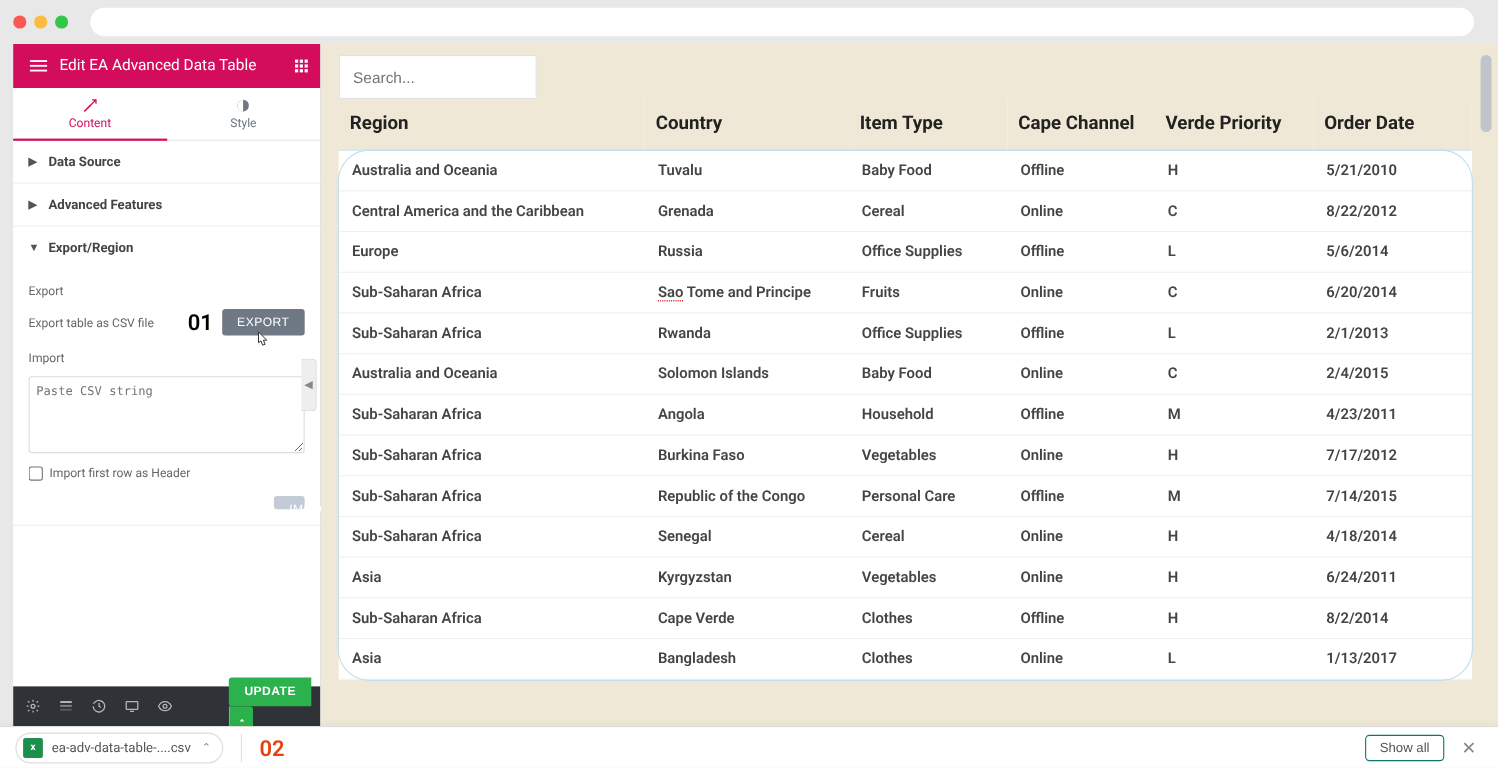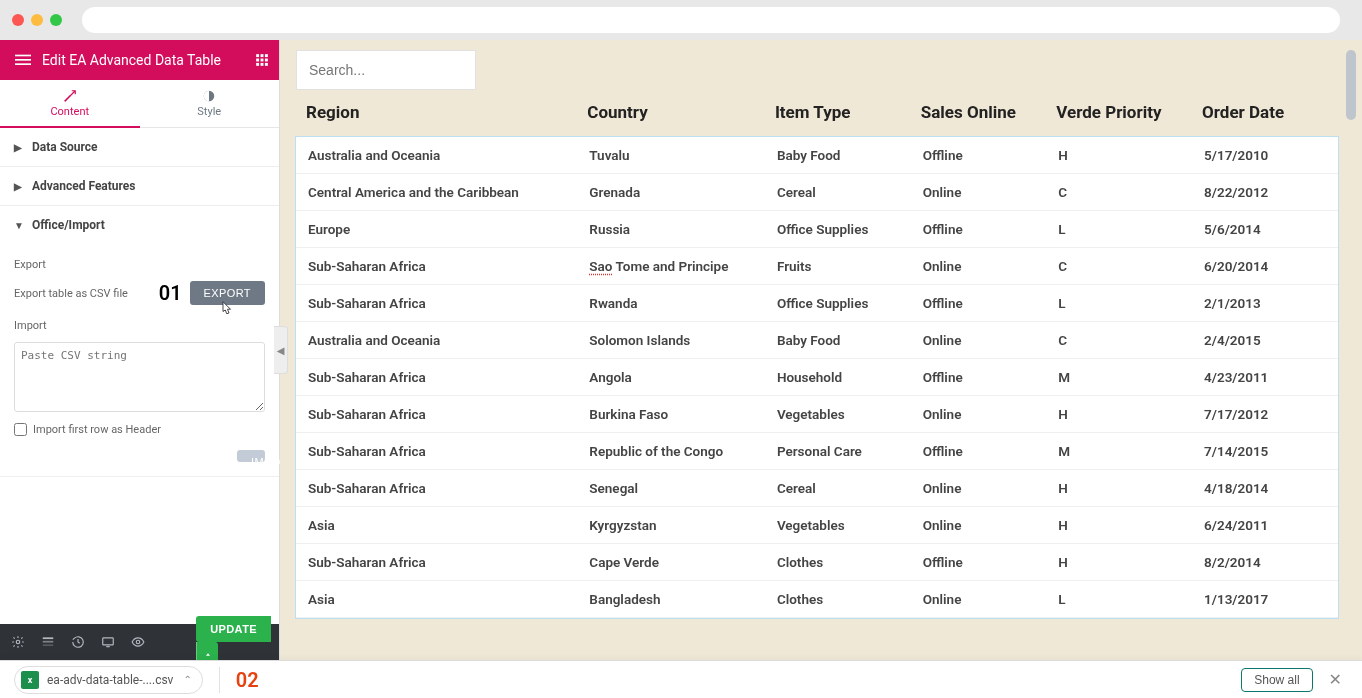--- a/index.html
+++ b/index.html
@@ -7,21 +7,21 @@
 
   
   .browser-chrome { height: 40px; background: #e8e8e8; display: flex; align-items: center; padding: 0 12px; gap: 10px; }
   .traffic-lights { display: flex; gap: 7px; }
   .light { width: 12px; height: 12px; border-radius: 50%; }
   .light.red { background: #fc5753; }
   .light.yellow { background: #fdbc40; }
   .light.green { background: #33c748; }
   .url-bar { flex: 1; height: 26px; background: #fff; border-radius: 13px; margin-left: 10px; margin-right: 10px; }
 
-  .app-wrap { position: absolute; top: 40px; left: 0; right: 0; bottom: 38px; display: flex; }
+  .app-wrap { position: absolute; top: 40px; left: 0; right: 0; bottom: 38px; display: flex; padding-left: 12px; }
 
   
   .left-panel { width: 280px; background: #fff; border-right: 1px solid #ddd; display: flex; flex-direction: column; }
   .panel-header { height: 40px; background: #d30c5c; color: #fff; display: flex; align-items: center; padding: 0 10px; font-size: 14px; }
   .panel-header .icon-slot { width: 26px; display: flex; justify-content: center; align-items: center; }
   .panel-header .title { flex: 1; text-align: left; padding-left: 6px; }
   .panel-header .icon-slot.right { justify-content: flex-end; }
 
   .tabs-row { display: flex; border-bottom: 1px solid #e6e6e6; height: 48px; }
   .tab { flex: 1; display: flex; flex-direction: column; align-items: center; justify-content: center; gap: 2px; font-size: 11px; color: #6d7882; cursor: pointer; position: relative; }
@@ -62,21 +62,21 @@
   .main-area { flex: 1; background: #f0e8d6; padding: 10px 24px 10px 16px; position: relative; overflow: hidden; }
   .scroll-indicator { position:absolute; right:6px; top:10px; width:10px; height:70px; background:#bfc5cc; border-radius:5px; }
 
   .search-card { background:#fff; border:1px solid #e1e1e1; width: 180px; height: 40px; display:flex; align-items:center; padding: 0 12px; color:#9aa0a6; margin-bottom: 0; }
   .search-card input { border:none; outline:none; width:100%; font-size:14px; }
 
   .table-wrap { background: transparent; }
   .data-table { width: 100%; border-collapse: collapse; background: #fff; }
   .data-table thead th { text-align:left; font-size:17px; font-weight:700; color:#222; padding: 12px 10px 14px; background: transparent; }
   .data-table thead { background: #f0e8d6;}
-  .data-table tbody { background:#fff; }
+  .data-table tbody { background:#fff;border-radius:28px; }
   .data-table tbody td { padding: 10px 12px; font-size: 13.5px; font-weight: 600; color:#444; border-bottom: 1px solid #eef0f2; }
   .data-table tbody tr:first-child td { border-top:1px solid #c8e6f5;}
   .data-table tbody { outline: 1px solid #bcdff2; }
   .underline-red { text-decoration: underline; text-decoration-color: #d33; text-decoration-style: dotted; text-underline-offset: 3px;}
 
   .col-region { width: 270px; }
   .col-country { width: 180px; }
   .col-item { width: 140px; }
   .col-channel { width: 130px; }
   .col-priority { width: 140px; }
@@ -160,21 +160,21 @@
     <div class="accordion">
       <div class="accordion-header">
         <span class="chev">▶</span>
         <span>Advanced Features</span>
       </div>
     </div>
 
     <div class="accordion">
       <div class="accordion-header">
         <span class="chev">▼</span>
-        <span>Office/Import</span>
+        <span>Export/Region</span>
       </div>
       <div class="section-body">
         <div class="section-label">Export</div>
         <div class="export-row">
           <span class="hint">Export table as CSV file</span>
           <span class="marker01">01</span>
           <button class="btn-gray">EXPORT</button>
           <span class="cursor-img">
             <svg width="18" height="22" viewBox="0 0 24 28">
                 <path fill="#fff" stroke="#333" stroke-width="1.2" d="M8 3v13l3-2 2 5 3-1-2-5h4z"></path>
@@ -248,33 +248,33 @@
       <input type="text" placeholder="Search..." style="">
     </div>
 
     <div class="table-wrap">
       <table class="data-table">
         <thead>
           <tr>
             <th class="col-region">Region</th>
             <th class="col-country">Country</th>
             <th class="col-item">Item Type</th>
-            <th class="col-channel">Sales Online</th>
+            <th class="col-channel">Cape Channel</th>
             <th class="col-priority">Verde Priority</th>
             <th class="col-date">Order Date</th>
           </tr>
         </thead>
         <tbody id="table-body">
             <tr>
               <td>Australia and Oceania</td>
               <td>Tuvalu</td>
               <td>Baby Food</td>
               <td>Offline</td>
               <td>H</td>
-              <td>5/17/2010</td>
+              <td>5/21/2010</td>
             </tr>
             <tr>
               <td>Central America and the Caribbean</td>
               <td>Grenada</td>
               <td>Cereal</td>
               <td>Online</td>
               <td>C</td>
               <td>8/22/2012</td>
             </tr>
             <tr>

